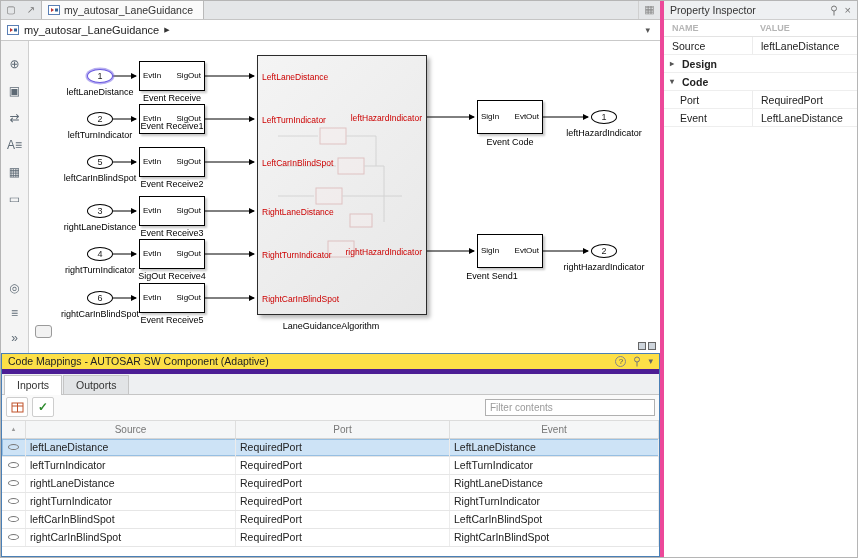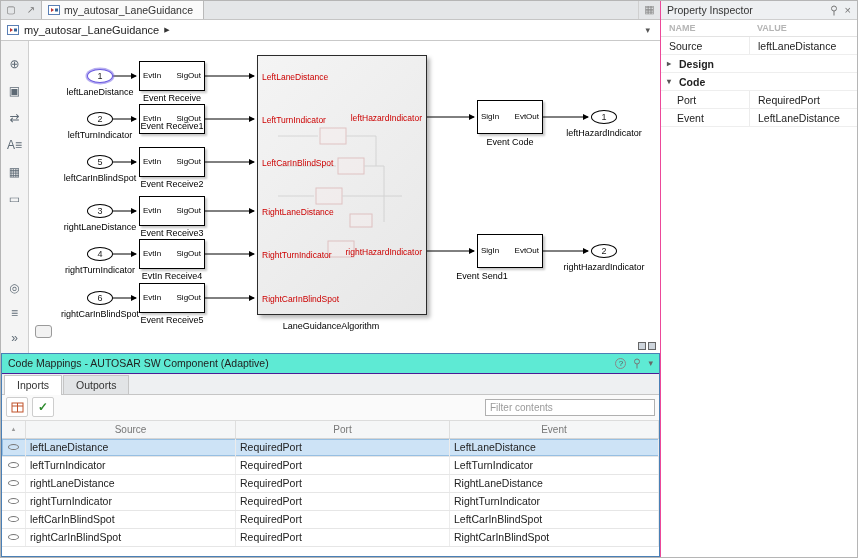--- a/index.html
+++ b/index.html
@@ -1,20 +1,20 @@
 <!DOCTYPE html>
 <html><head>
 <meta charset="utf-8">
 <style>
   * { margin:0; padding:0; box-sizing:border-box; }
   html,body { width:858px; height:558px; overflow:hidden; }
   body { font-family:"Liberation Sans", sans-serif; font-size:11px; color:#222; background:#f0f0f0; }
   .app { display:flex; width:858px; height:558px; border:1px solid #b5b5b5; }
   .left-col { width:659px; display:flex; flex-direction:column; }
-  .right-col { width:199px; border-left:1px solid #ec4899; background:#fff; display:flex; flex-direction:column; }
+  .right-col { width:199px; border-left:4px solid #ec4899; background:#fff; display:flex; flex-direction:column; }
 
   
   .tabbar { height:19px; background:#e4e6e8; border-bottom:1px solid #c5c5c5; display:flex; align-items:stretch; }
   .nav-btn { width:20px; display:flex; align-items:center; justify-content:center; color:#777; font-size:10px; }
   .doc-tab { background:#fafafa; border-left:1px solid #b9b9b9; border-right:1px solid #b9b9b9; display:flex; align-items:center; gap:4px; padding:0 10px 0 6px; font-size:10.5px; color:#333; }
   .tabbar-spacer { flex:1; }
   .panels-btn { width:22px; display:flex; align-items:center; justify-content:center; color:#8a8a8a; font-size:11px; border-left:1px solid #d0d0d0; }
 
   
   .breadcrumb-bar { height:21px; background:#fff; border-bottom:1px solid #c9c9c9; display:flex; align-items:center; padding:0 6px; gap:5px; }
@@ -40,21 +40,21 @@
   .algo-sketch { position:absolute; left:0; top:0; opacity:.3; }
   .algo-in { position:absolute; left:4px; font-size:8.5px; color:#cc0000; white-space:nowrap; }
   .algo-out { position:absolute; right:4px; font-size:8.5px; color:#cc0000; white-space:nowrap; }
 
   .canvas-corner-btn { position:absolute; left:6px; top:284px; width:17px; height:13px; border:1px solid #9a9a9a; border-radius:3px; background:#f2f2f2; }
   .layout-icons { position:absolute; right:4px; bottom:3px; display:flex; gap:2px; }
   .layout-icons span { width:8px; height:8px; border:1px solid #666; background:#cfd6dd; display:inline-block; }
 
   
   .bottom-panel { height:206px; border:1px solid #4a7fb5; background:#fff; display:flex; flex-direction:column; }
-  .cm-titlebar { height:20px; background:#5eead4; border-bottom:1px solid #4c1d95; display:flex; align-items:center; padding:0 6px; font-size:10.5px; color:#222; }
+  .cm-titlebar { height:20px; background:#fde047; border-bottom:5px solid #4c1d95; display:flex; align-items:center; padding:0 6px; font-size:10.5px; color:#222; }
   .cm-title-icons { margin-left:auto; display:flex; align-items:center; gap:6px; color:#666; }
   .help-circle { width:11px; height:11px; border:1px solid #888; border-radius:50%; font-size:8px; display:flex; align-items:center; justify-content:center; color:#555; }
   .cm-tabs { height:21px; background:#eef0f2; border-bottom:1px solid #c5c5c5; display:flex; align-items:flex-end; padding-left:2px; }
   .cm-tab { padding:3px 12px; font-size:10.5px; color:#333; border:1px solid #c5c5c5; border-bottom:none; background:#e2e4e6; margin-right:1px; }
   .cm-tab.active { background:#fff; position:relative; top:1px; padding-bottom:4px; }
   .cm-toolbar { height:26px; display:flex; align-items:center; gap:4px; padding:0 4px; border-bottom:1px solid #dcdcdc; background:#fafafa; }
   .cm-tool-btn { width:22px; height:20px; border:1px solid #cdcdcd; border-radius:2px; background:#fff; display:flex; align-items:center; justify-content:center; }
   .check-glyph { color:#2e8b2e; font-size:12px; font-weight:bold; }
   .filter-input { margin-left:auto; width:170px; height:17px; border:1px solid #b0b0b0; font-size:10px; padding:0 4px; color:#333; font-family:"Liberation Sans",sans-serif; }
   .filter-input::placeholder { color:#9a9a9a; }
@@ -205,21 +205,21 @@
             <span>SigOut</span>
           </div>
         <div class="sblock" style="left:110px;top:242px;width:66px;height:30px">
             <span>EvtIn</span>
             <span>SigOut</span>
           </div>
         <div class="block-label" style="left:143px;top:52px">Event Receive</div>
         <div class="block-label" style="left:143px;top:80px">Event Receive1</div>
         <div class="block-label" style="left:143px;top:138px">Event Receive2</div>
         <div class="block-label" style="left:143px;top:187px">Event Receive3</div>
-        <div class="block-label" style="left:143px;top:230px">EvtIn Receive4</div>
+        <div class="block-label" style="left:143px;top:230px">SigOut Receive4</div>
         <div class="block-label" style="left:143px;top:274px">Event Receive5</div>
 
         <div class="algo-block">
           <svg class="algo-sketch" width="170" height="260">
             <g stroke="#c06060" fill="#fbecec">
               <rect x="62" y="72" width="26" height="16"></rect>
               <rect x="80" y="102" width="26" height="16"></rect>
               <rect x="58" y="132" width="26" height="16"></rect>
               <rect x="92" y="158" width="22" height="13"></rect>
               <rect x="70" y="185" width="26" height="16"></rect>
@@ -246,21 +246,21 @@
 
         <div class="sblock" style="left:448px;top:59px;width:66px;height:34px">
             <span>SigIn</span>
             <span>EvtOut</span>
           </div>
         <div class="sblock" style="left:448px;top:193px;width:66px;height:34px">
             <span>SigIn</span>
             <span>EvtOut</span>
           </div>
         <div class="block-label" style="left:481px;top:96px">Event Code</div>
-        <div class="block-label" style="left:453px;top:230px">Event Send1</div>
+        <div class="block-label" style="left:463px;top:230px">Event Send1</div>
 
         <div class="outport" style="left:562px;top:69px">
             <span>1</span>
           </div>
         <div class="outport" style="left:562px;top:203px">
             <span>2</span>
           </div>
         <div class="port-label" style="left:575px;top:87px">leftHazardIndicator</div>
         <div class="port-label" style="left:575px;top:221px">rightHazardIndicator</div>
 

